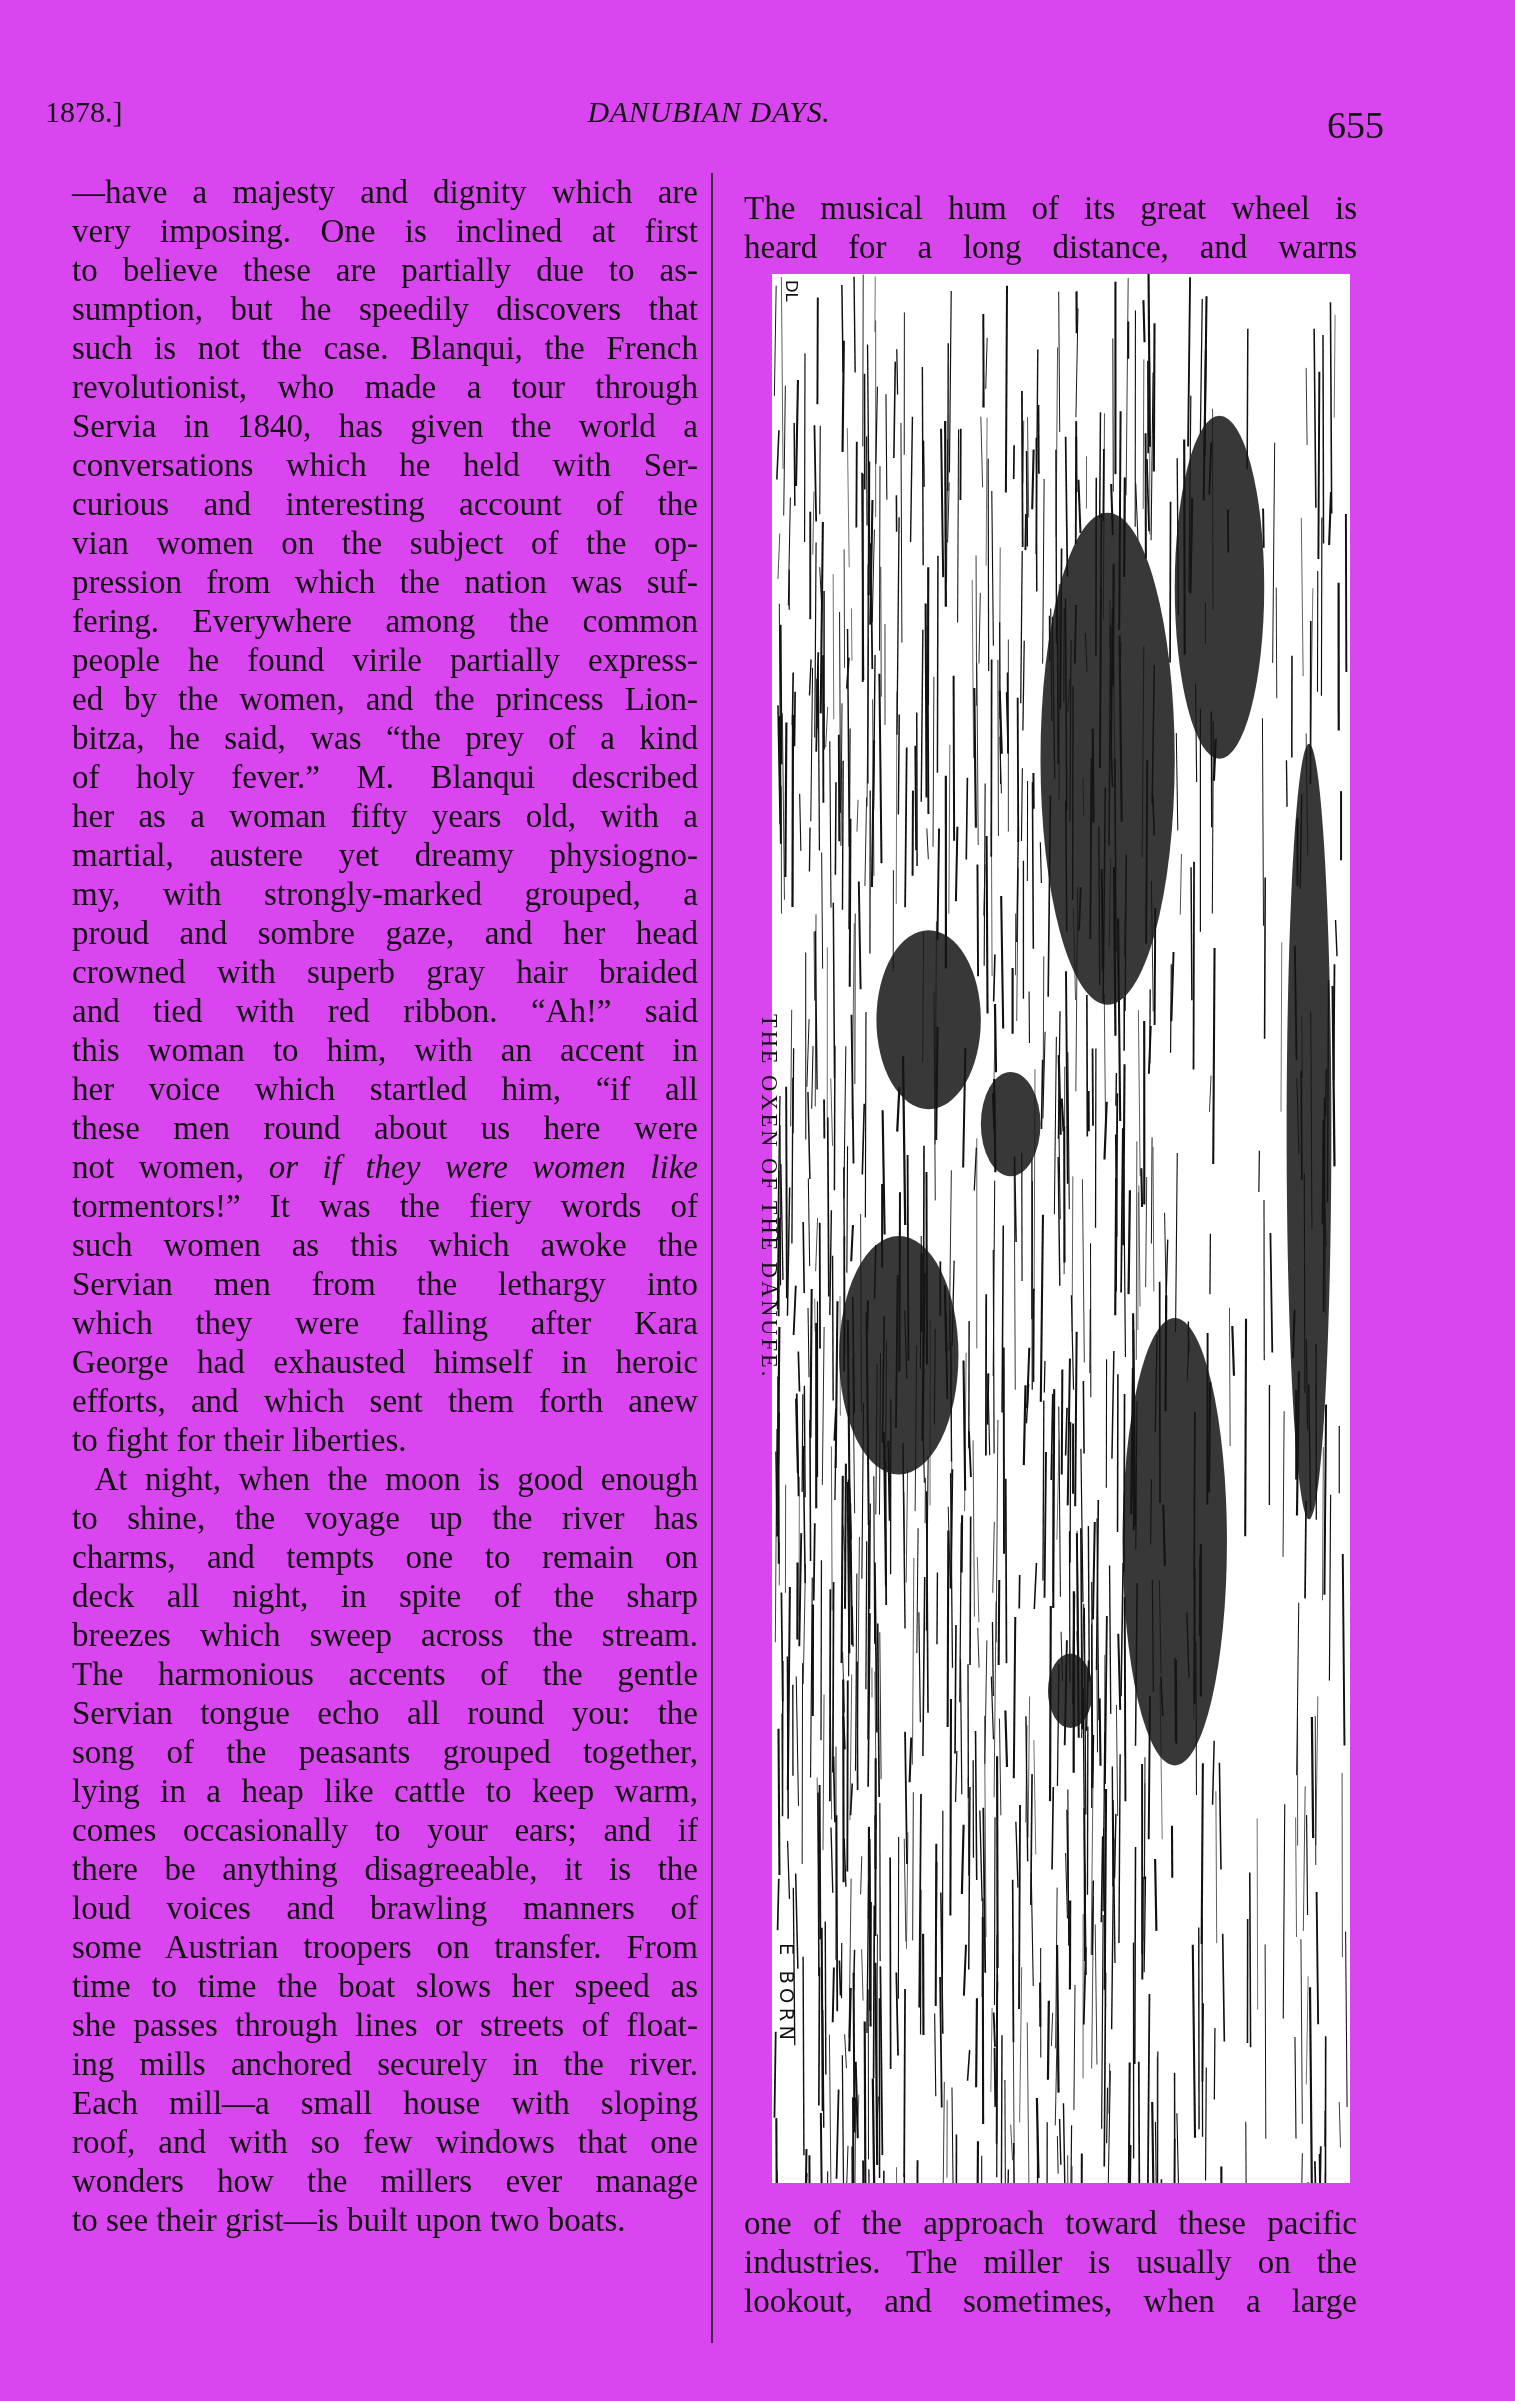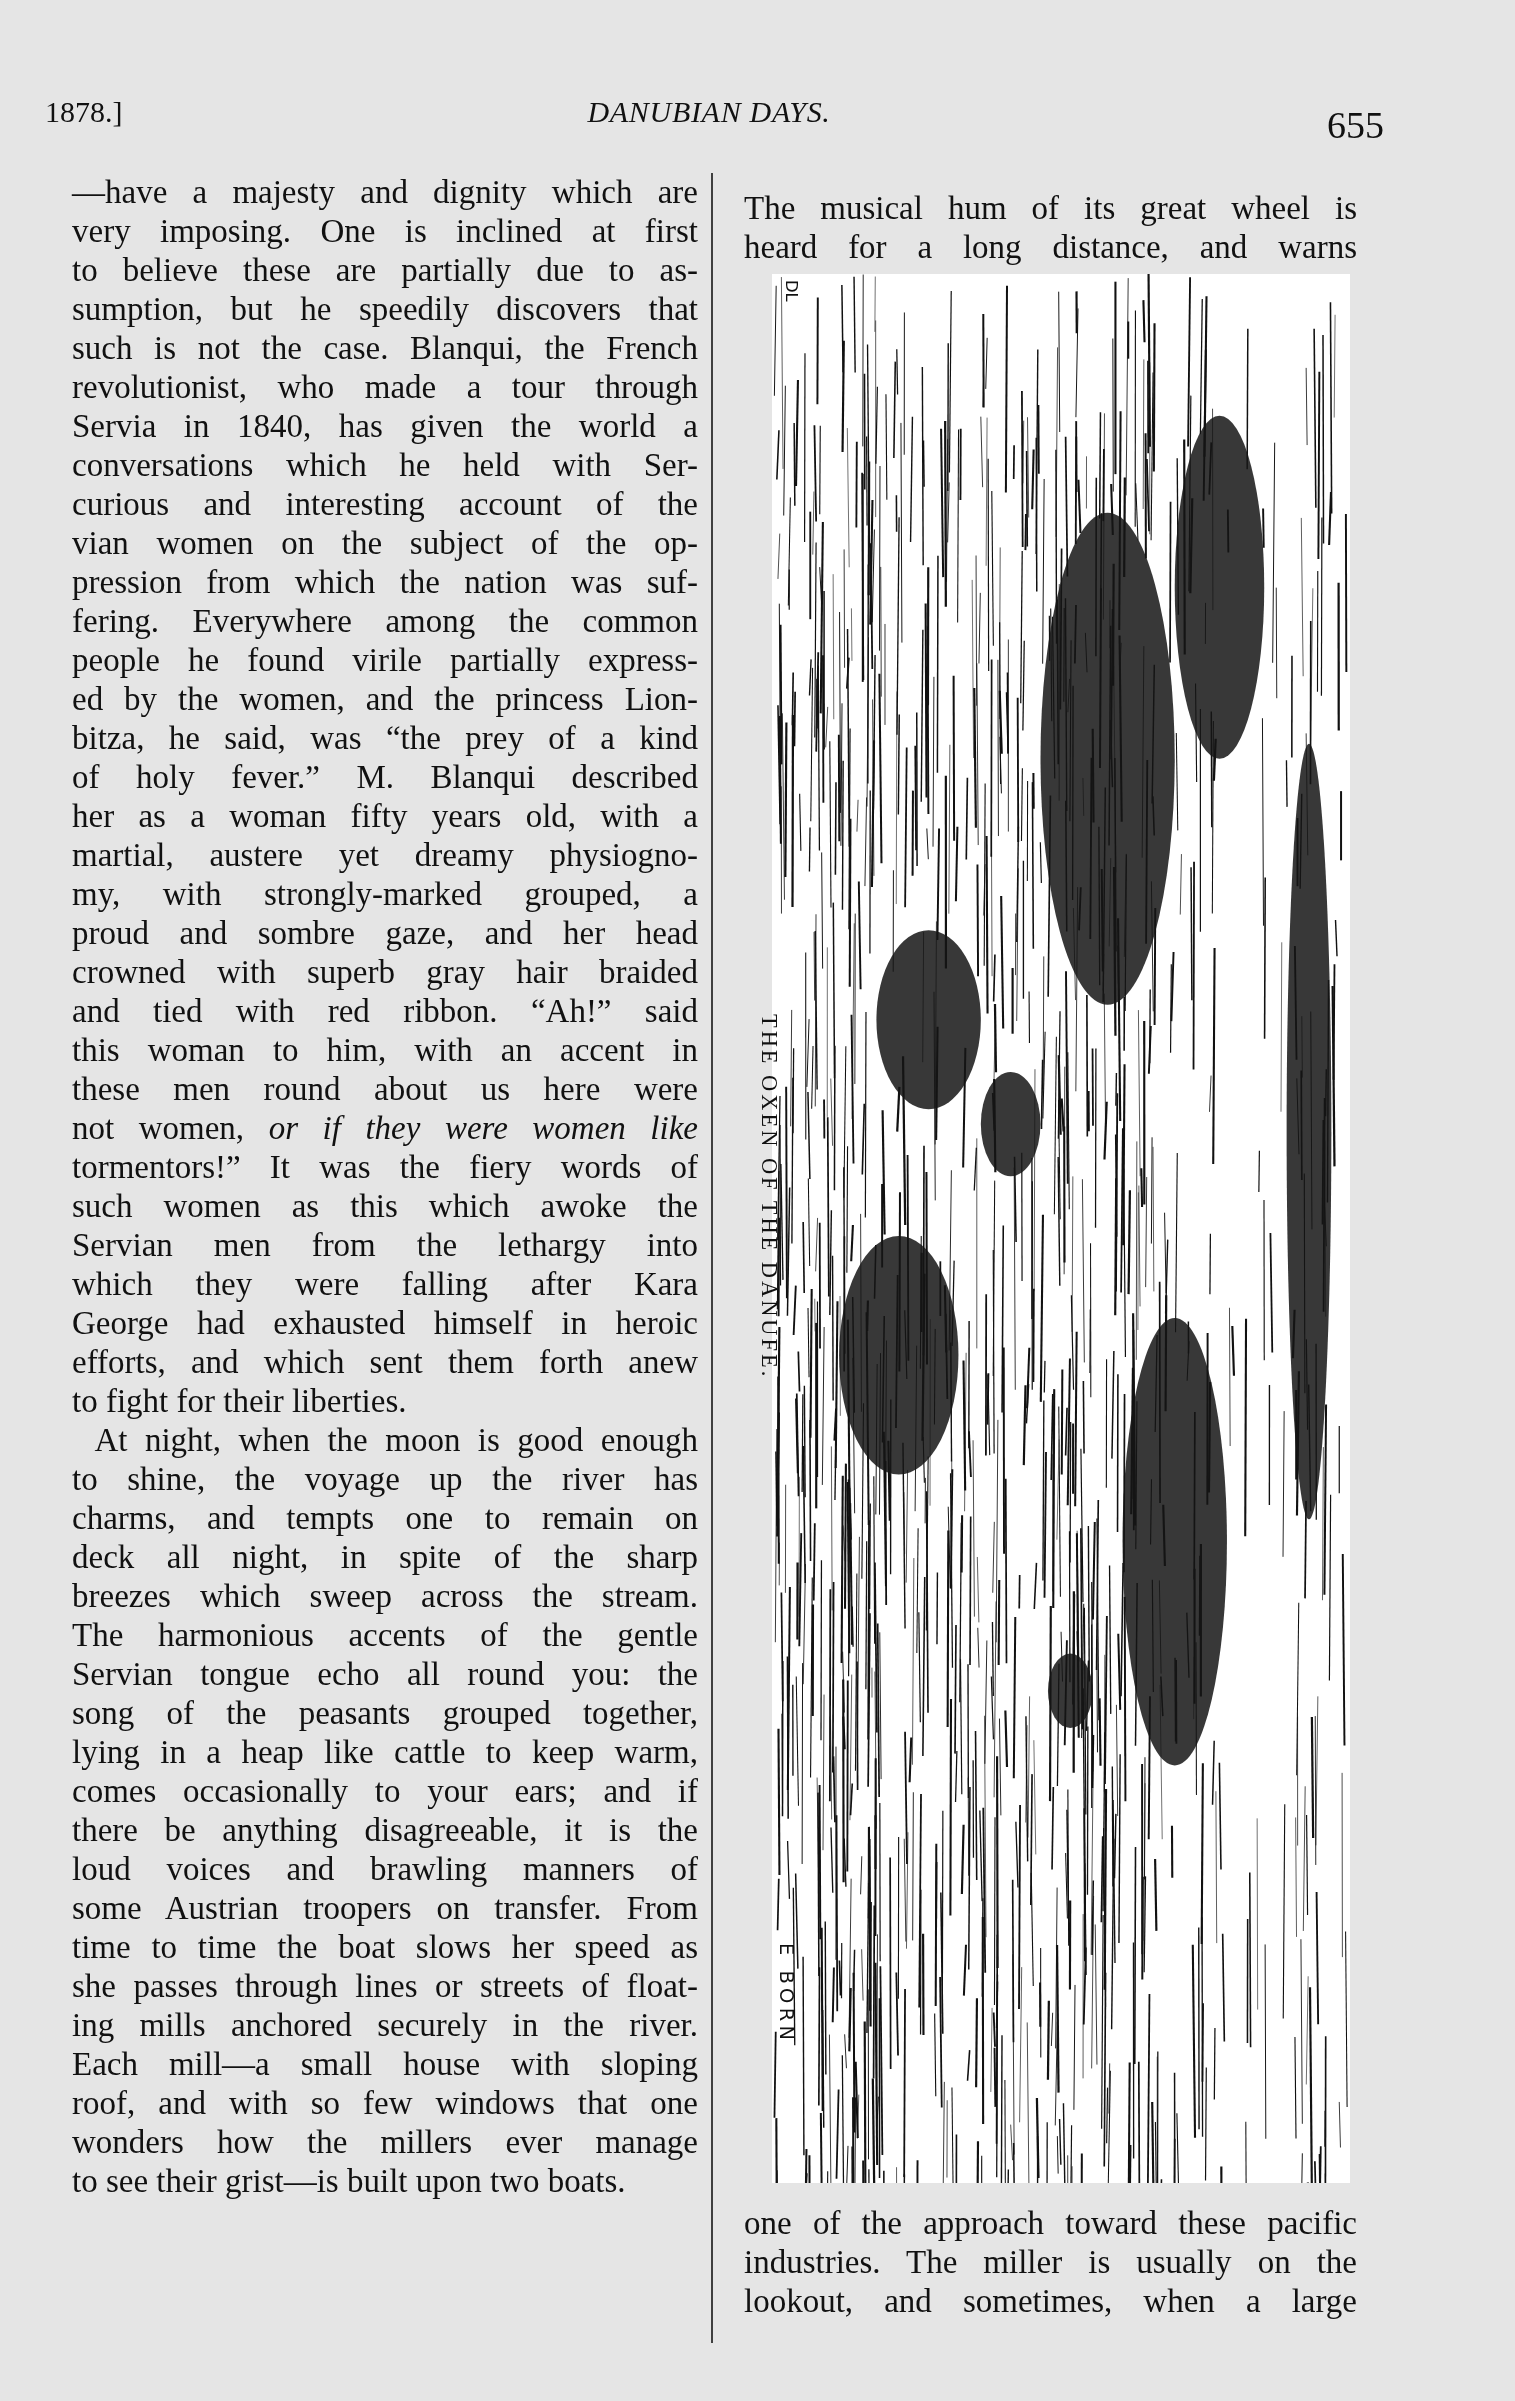--- a/index.html
+++ b/index.html
@@ -1,18 +1,18 @@
 <!DOCTYPE html>
 <html style="font-size:12px"><head>
 <meta charset="utf-8">
 <style>
   html, body { margin:0; padding:0; background:#ffffff; }
   body { width:1515px; height:2401px; position:relative; overflow:hidden;
          font-family:"DejaVu Serif","Liberation Serif",serif; color:#111; }
-  .page { position:absolute; left:0; top:0; width:1515px; height:2401px; background:#e5e5e5; }
+  .page { position:absolute; left:0; top:0; width:1515px; height:2401px; background:#d946ef; }
 
   
   .runhead { position:absolute; top:95px; left:0; width:1515px; height:52px; }
   .rh-year { position:absolute; left:45px; top:0; font-size:30px; font-family:"Liberation Serif",serif; }
   .rh-title { position:absolute; left:515px; top:0; width:388px; text-align:center;
               font-size:30px; font-style:italic; letter-spacing:0.7px; font-family:"Liberation Serif",serif; }
   .rh-page { position:absolute; left:1327px; top:7.5px; font-size:38px; font-family:"Liberation Serif",serif; }
 
   
   .col { position:absolute; font-family:"Liberation Serif",serif; font-size:33px; }
@@ -71,20 +71,21 @@
         <span class="line">ed by the women, and the princess Lion-</span>
         <span class="line">bitza, he said, was “the prey of a kind</span>
         <span class="line">of holy fever.”  M. Blanqui described</span>
         <span class="line">her as a woman fifty years old, with a</span>
         <span class="line">martial, austere yet dreamy physiogno-</span>
         <span class="line">my, with strongly-marked grouped, a</span>
         <span class="line">proud and sombre gaze, and her head</span>
         <span class="line">crowned with superb gray hair braided</span>
         <span class="line">and tied with red ribbon.  “Ah!” said</span>
         <span class="line">this woman to him, with an accent in</span>
+        <span class="line">her voice which startled him, “if all</span>
         <span class="line">these men round about us here were</span>
       </div>
     <span class="line"><span>not women, </span><span class="it">or if they were women like</span></span>
     <div id="left-part2">
         <span class="line">tormentors!”  It was the fiery words of</span>
         <span class="line">such women as this which awoke the</span>
         <span class="line">Servian men from the lethargy into</span>
         <span class="line">which they were falling after Kara</span>
         <span class="line">George had exhausted himself in heroic</span>
         <span class="line">efforts, and which sent them forth anew</span>

